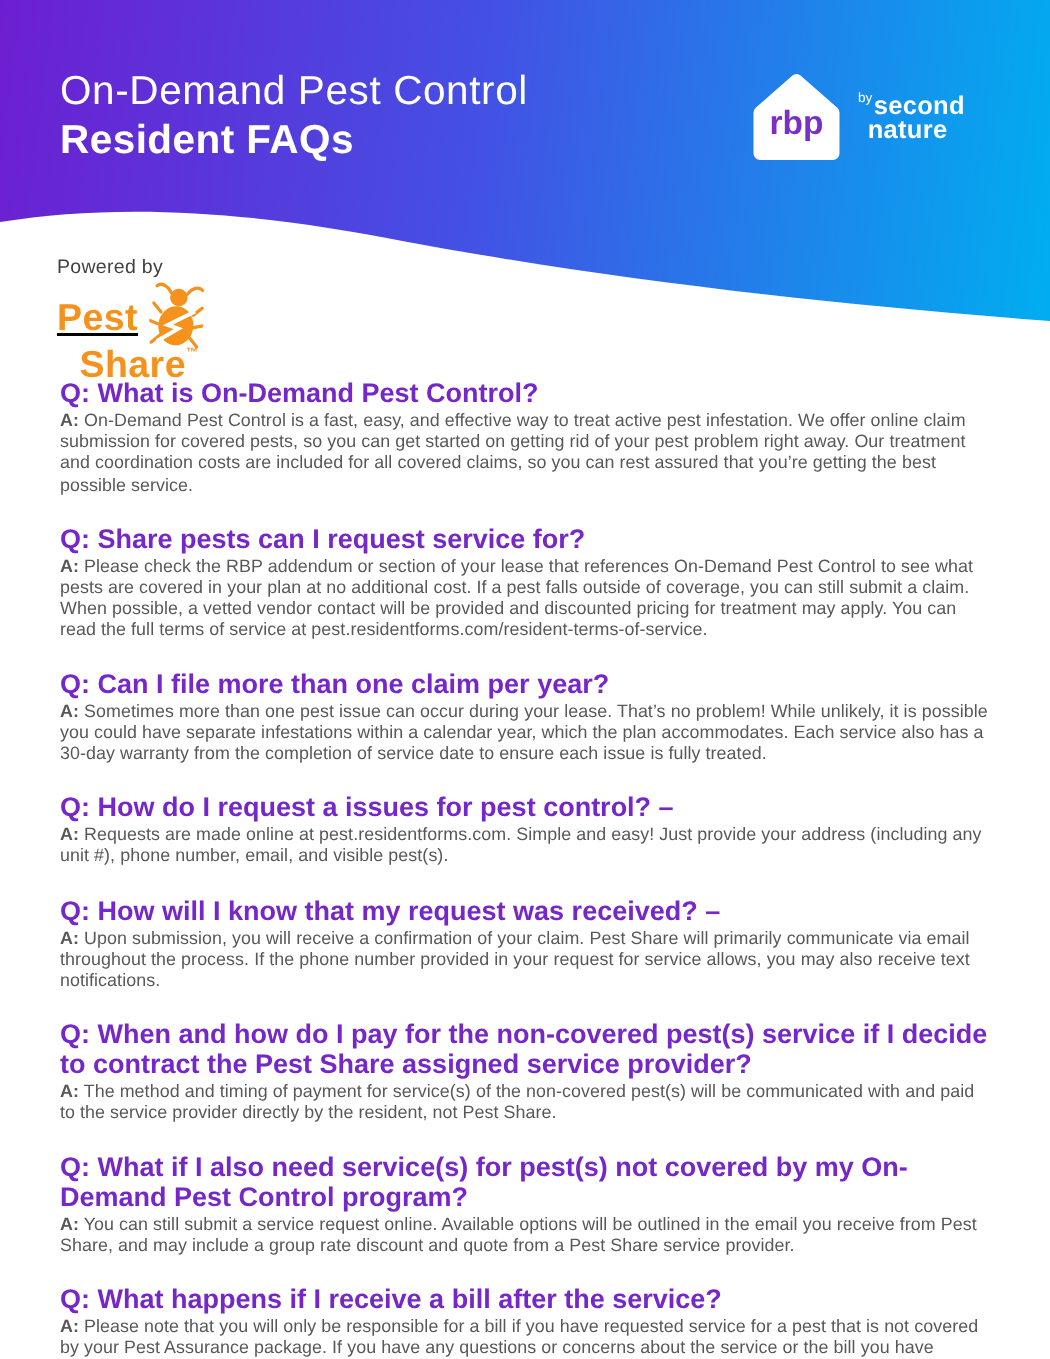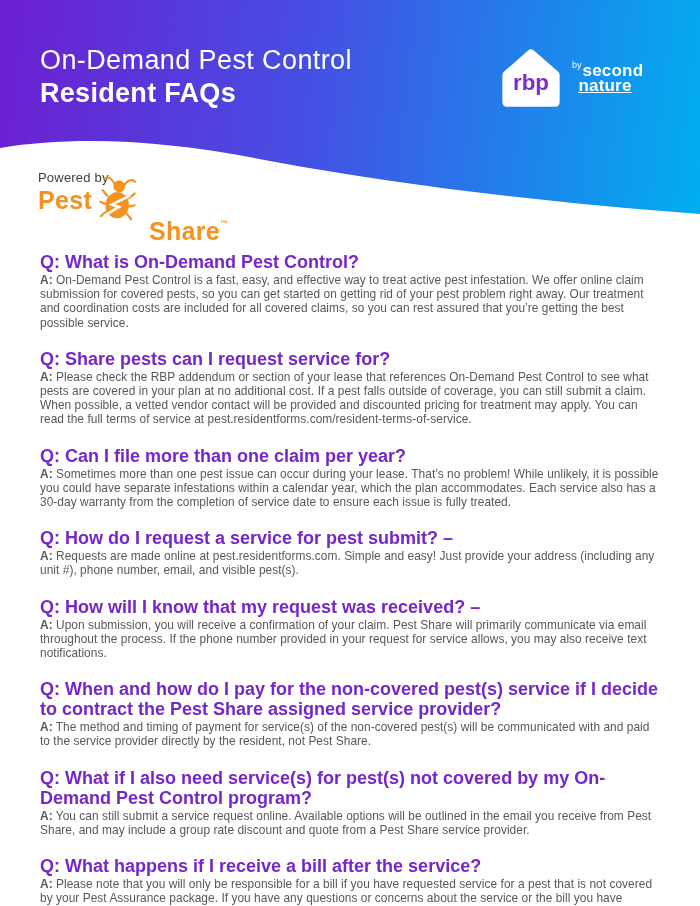--- a/index.html
+++ b/index.html
@@ -17,28 +17,28 @@
   }
   .hero-wave { position:absolute; left:0; bottom:0; width:700px; height:80px; display:block; }
   .hero-titles { position:absolute; left:40px; top:44px; color:#ffffff; }
   .hero-title-1 { font-size:27px; font-weight:400; letter-spacing:0.4px; line-height:1.2; }
   .hero-title-2 { font-size:27px; font-weight:700; letter-spacing:0.3px; line-height:1.2; margin-top:1px; }
 
   .rbp-badge { position:absolute; left:497px; top:44px; width:68px; height:68px; }
   .sn-block { position:absolute; left:572px; top:61px; width:66px; color:#ffffff; text-align:center; line-height:1; }
   .sn-by { font-size:9px; vertical-align:8px; margin-right:1px; font-weight:400; }
   .sn-word { font-size:17px; font-weight:700; letter-spacing:0.2px; }
-  .sn-line2 { font-size:17px; font-weight:700; letter-spacing:0.2px; margin-top:-2px;text-decoration:underline; }
+  .sn-line2 { font-size:17px; font-weight:700; letter-spacing:0.2px; margin-top:-2px; }
 
   
   .powered { position:absolute; left:38px; top:170px; width:190px; height:75px; }
   .powered-label { font-size:13px; color:#3f3f41; letter-spacing:0.2px; }
-  .ps-line1 { display:flex; align-items:flex-start; margin-top:2px; }
+  .ps-line1 { display:flex; align-items:flex-start; margin-top:14px;text-decoration:underline; }
   .ps-word { font-size:25px; font-weight:700; color:#F5921E; letter-spacing:0.3px; line-height:1.05; }
-  .ps-line2 { margin-left:15px; margin-top:-3px;text-align:right; }
+  .ps-line2 { margin-left:15px; margin-top:-3px; }
   .ps-tm { font-size:8px; color:#F5921E; vertical-align:14px; font-weight:700; }
   .bug { margin-left:8px; margin-top:-12px; transform:rotate(6deg); }
 
   
   .content { position:absolute; left:0; top:218px; width:700px; padding:34px 38px 0 40px; }
   .faq-q {
     font-size:18px; font-weight:700; color:#7627C9;
     line-height:20px; margin:0;
   }
   .faq-a {
@@ -114,21 +114,21 @@
       <p class="faq-q"><span>Q:</span> <span>Share pests can I request service for?</span></p>
       <p class="faq-a"><span class="a-label">A:</span> <span>Please check the RBP addendum or section of your lease that references On-Demand Pest Control to see what pests are covered in your plan at no additional cost. If a pest falls outside of coverage, you can still submit a claim. When possible, a vetted vendor contact will be provided and discounted pricing for treatment may apply. You can read the full terms of service at pest.residentforms.com/resident-terms-of-service.</span></p>
     </div>
 
     <div>
       <p class="faq-q"><span>Q:</span> <span>Can I file more than one claim per year?</span></p>
       <p class="faq-a"><span class="a-label">A:</span> <span>Sometimes more than one pest issue can occur during your lease. That’s no problem! While unlikely, it is possible you could have separate infestations within a calendar year, which the plan accommodates. Each service also has a 30-day warranty from the completion of service date to ensure each issue is fully treated.</span></p>
     </div>
 
     <div>
-      <p class="faq-q"><span>Q:</span> <span>How do I request a service for pest submit? –</span></p>
+      <p class="faq-q"><span>Q:</span> <span>How do I request a issues for pest control? –</span></p>
       <p class="faq-a"><span class="a-label">A:</span> <span>Requests are made online at pest.residentforms.com. Simple and easy! Just provide your address (including any unit #), phone number, email, and visible pest(s).</span></p>
     </div>
 
     <div>
       <p class="faq-q"><span>Q:</span> <span>How will I know that my request was received? –</span></p>
       <p class="faq-a"><span class="a-label">A:</span> <span>Upon submission, you will receive a confirmation of your claim. Pest Share will primarily communicate via email throughout the process. If the phone number provided in your request for service allows, you may also receive text notifications.</span></p>
     </div>
 
     <div>
       <p class="faq-q"><span>Q:</span> <span>When and how do I pay for the non-covered pest(s) service if I decide to contract the Pest Share assigned service provider?</span></p>

